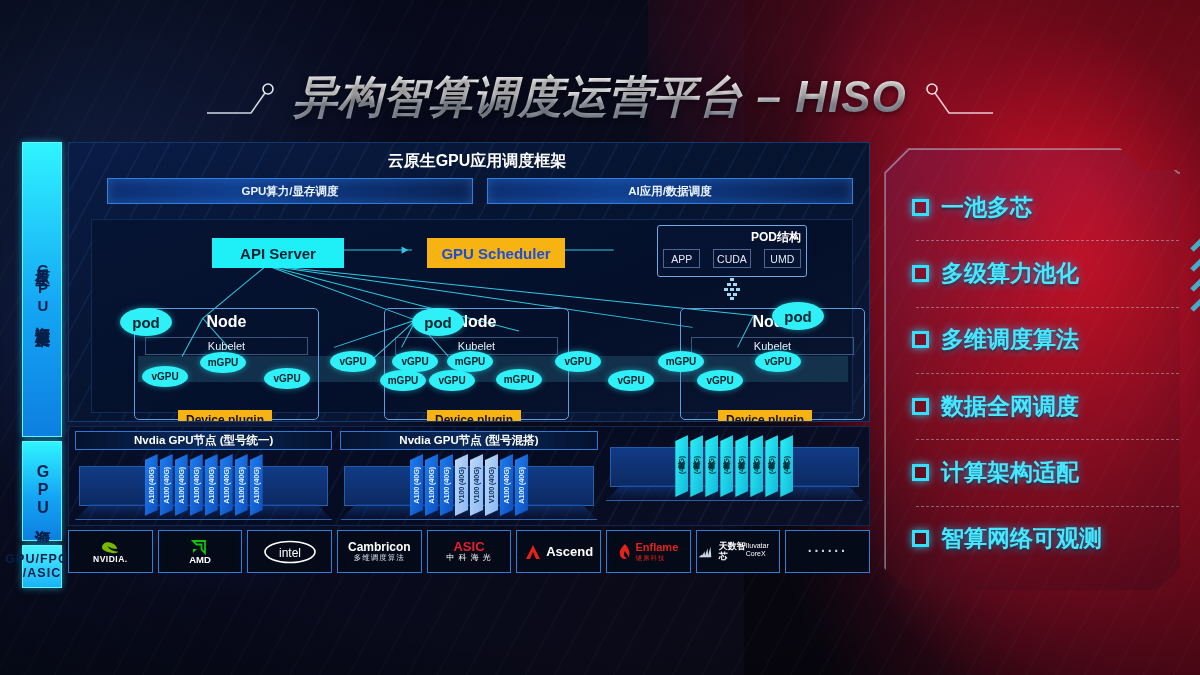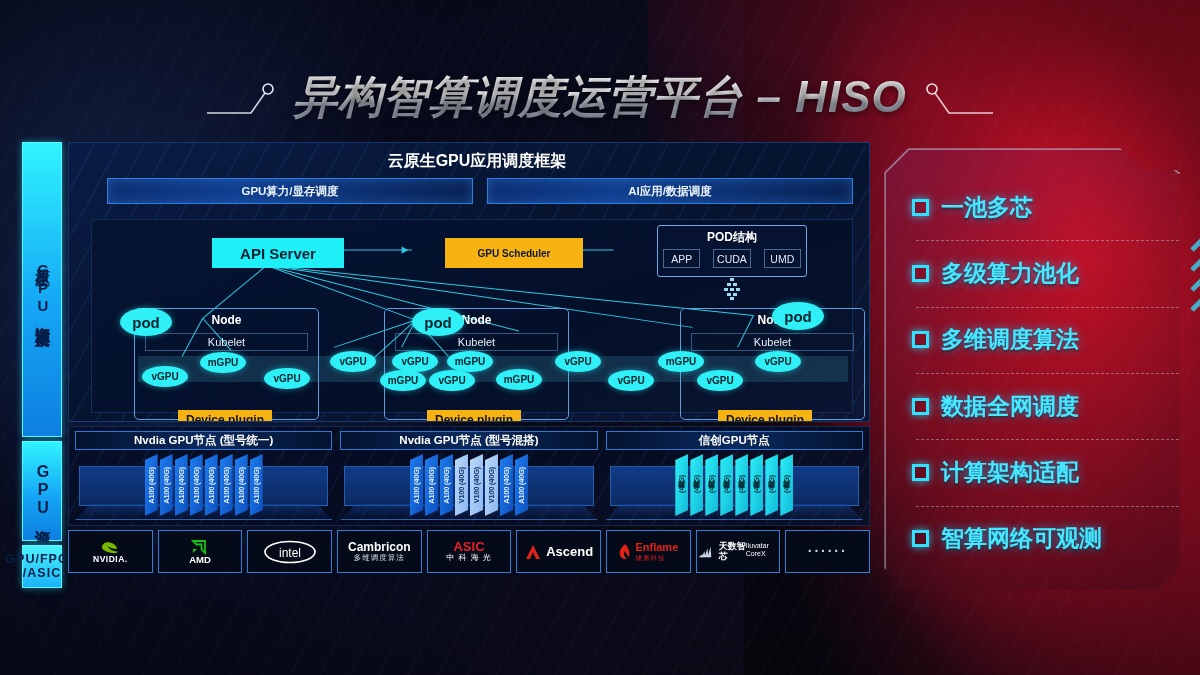--- a/index.html
+++ b/index.html
@@ -112,44 +112,44 @@
   }
 
   svg.wires{ position:absolute; inset:0; width:100%; height:100%; pointer-events:none; z-index:3; }
 
   .box-api{
     position:absolute; left:120px; top:18px; width:132px; height:30px;
     background:#1ff0f8; color:#062033; font-weight:bold; font-size:15px;
     display:flex; align-items:center; justify-content:center; z-index:4;
   }
   .box-sched{
-    position:absolute; left:353px; top:18px; width:138px; height:30px;
-    background:#f6b312; color:#0f172a; font-weight:bold; font-size:10px;
+    position:absolute; left:335px; top:18px; width:138px; height:30px;
+    background:#f6b312; color:#1d4ed8; font-weight:bold; font-size:15px;
     display:flex; align-items:center; justify-content:center; z-index:4;
   }
   .box-pod-struct{
     position:absolute; left:565px; top:5px; width:150px; height:52px;
     border:1px solid #6fa9e6; border-radius:3px; z-index:4;
     background:rgba(10,24,60,.35); padding:3px 5px;
   }
-  .pod-struct-title{ text-align:center; color:#fff; font-size:12px; font-weight:bold; margin-bottom:3px; }
+  .pod-struct-title{ text-align:right; color:#fff; font-size:12px; font-weight:bold; margin-bottom:3px; }
   .pod-struct-cells{ display:flex; gap:13px; }
   .pod-cell{
     flex:1; height:19px; display:flex; align-items:center; justify-content:center;
     font-size:10.5px; color:#dfeaf7; border:1px solid rgba(130,175,230,.55);
   }
   .pod-dots{
     position:absolute; left:630px; top:58px; width:20px; height:22px; z-index:4;
   }
 
   .node-box{
     position:absolute; top:88px; width:185px; height:112px;
     border:1px solid #5d9fe0; border-radius:5px; z-index:3;
   }
-  .node-title{ text-align:center; color:#fff; font-weight:bold; font-size:12px; margin-top:4px; }
+  .node-title{ text-align:center; color:#fff; font-weight:bold; font-size:16px; margin-top:4px; }
   .kubelet{
     margin:6px 10px 0; height:18px; border:1px solid rgba(120,170,225,.45);
     display:flex; align-items:center; justify-content:center;
     color:#e6f1fb; font-size:11px;
   }
   .gpu-strip{
     position:absolute; left:46px; right:4px; top:136px; height:26px;
     background:rgba(70,175,200,.20); z-index:2;
   }
   .ell{
@@ -470,21 +470,20 @@
                 <span>A100 (40G)</span>
               </div>
             <div class="card a100">
                 <span>A100 (40G)</span>
               </div>
           </div>
         </div>
       </div>
 
       <div class="gpu-group">
-        <div class="gpu-group-title">信创GPU节点</div>
         <div class="gpu-tray">
           <div class="tray-slab"></div>
           <div class="tray-base"></div>
           <div class="cards">
             <div class="card ascend">
                 <span>昇腾 (40G)</span>
               </div>
             <div class="card ascend">
                 <span>昇腾 (40G)</span>
               </div>

